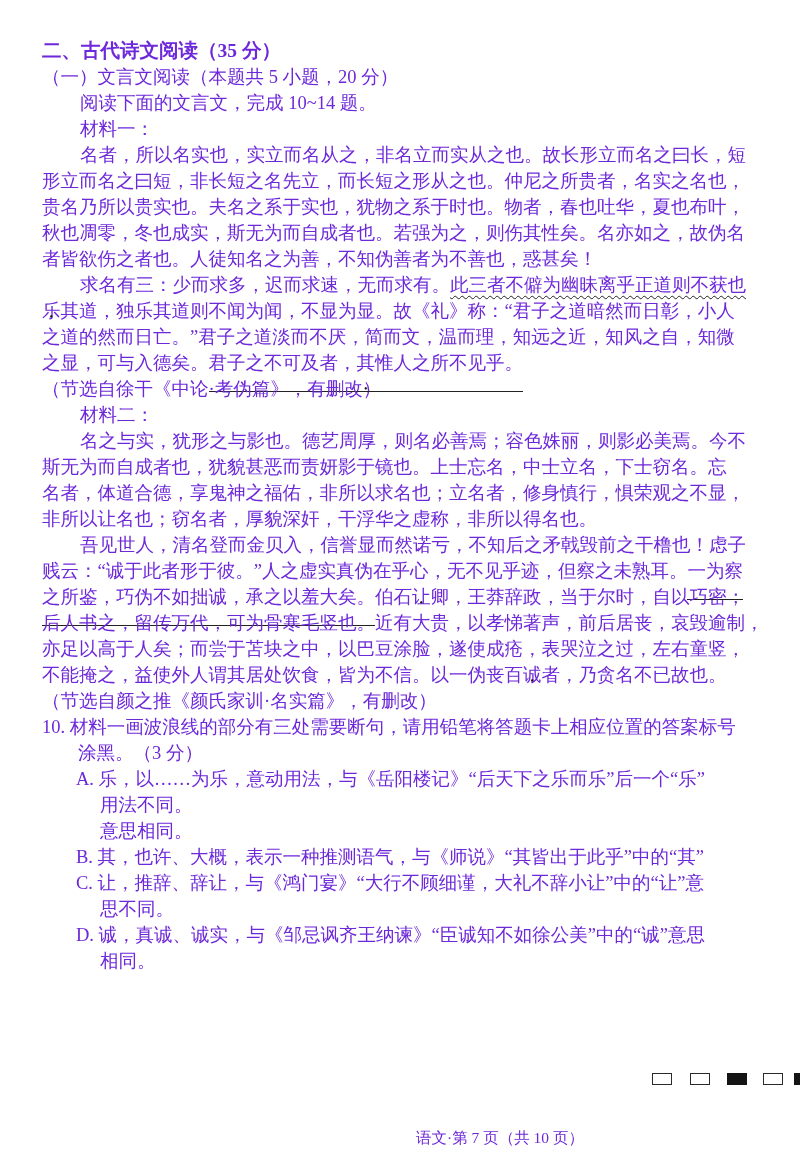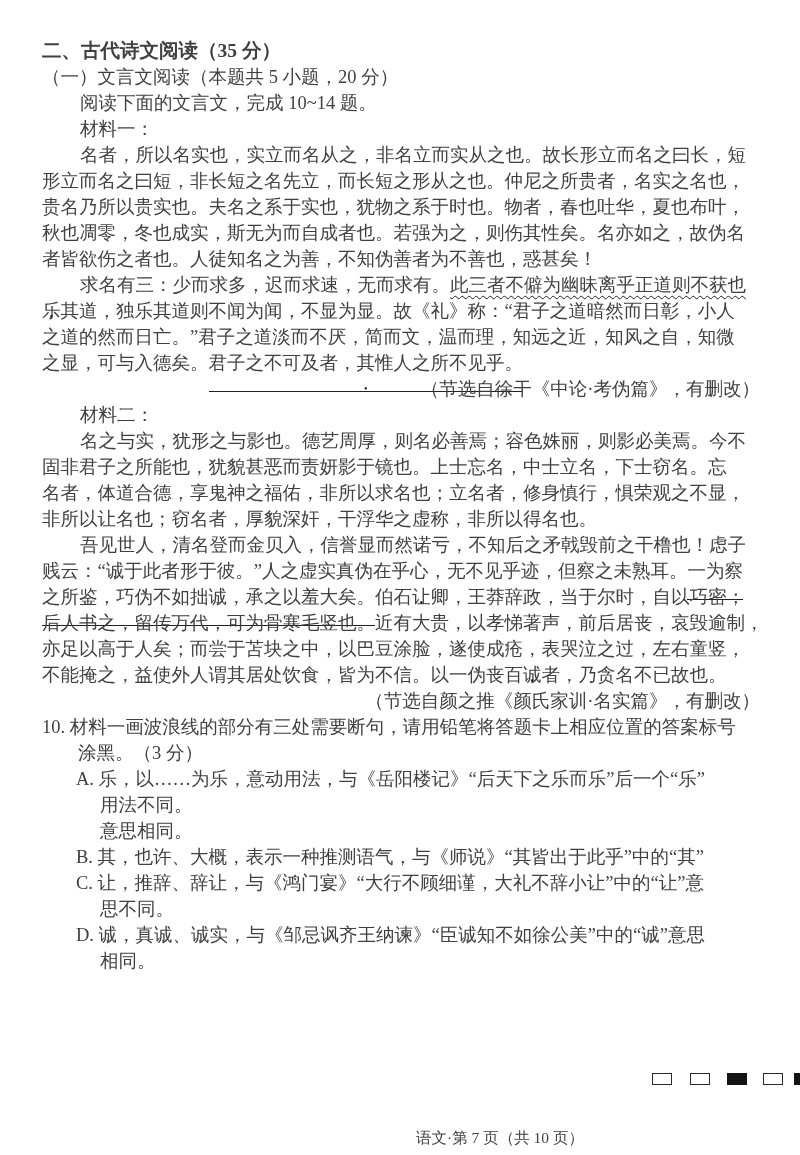--- a/index.html
+++ b/index.html
@@ -1,34 +1,34 @@
 <!DOCTYPE html>
 <html><head>
 <meta charset="utf-8">
 <style>
   html,body{margin:0;padding:0;background:#e8e8e8;}
   .page{
     position:relative;
     width:800px;height:1155px;
     background:#ffffff;
     font-family:"Liberation Serif","DejaVu Serif",serif;
-    color:#404040;
+    color:#6d28d9;
     overflow:hidden;
     margin:0 auto;
   }
   .doc{position:absolute;top:38px;left:42px;right:40px;}
   .line{
     font-size:18.5px;
     line-height:26px;
     white-space:nowrap;
     letter-spacing:0;
   }
   .h{font-weight:700;font-size:19.5px;}
   .ind{text-indent:38px;}
-  .right{text-align:right;}
+  .right{}
   .q2{padding-left:36px;}
   .ans{padding-left:38px;line-height:30px;}
   .opt{padding-left:34px;}
   .opt2{padding-left:58px;}
   
   .wavy{
     text-decoration-line:underline;
     text-decoration-style:wavy;
     text-decoration-color:#222;
     text-decoration-thickness:1px;
@@ -90,21 +90,21 @@
       <div class="line"><span>贵名乃所以贵实也。夫名之系于实也，犹物之系于时也。物者，春也吐华，夏也布叶，</span></div>
       <div class="line"><span>秋也凋零，冬也成实，斯无为而自成者也。若强为之，则伤其性矣。名亦如之，故伪名</span></div>
       <div class="line"><span>者皆欲伤之者也。人徒知名之为善，不知伪善者为不善也，惑甚矣！</span></div>
       <div class="line ind"><span>求名有三：少而求多，迟而求速，无而求有。</span><span class="wavy">此三者不僻为幽昧离乎正道则不获也</span></div>
       <div class="line"><span class="dot">乐</span><span>其道，独乐其道则不闻为闻，不显为显。故《礼》称：“君子之道暗然而日彰，小人</span></div>
       <div class="line"><span>之道的然而日亡。”君子之道淡而不厌，简而文，温而理，知远之近，知风之自，知微</span></div>
       <div class="line"><span>之显，可与入德矣。</span><span class="ul">君子之不可及者，</span><span class="ul dot">其</span><span class="ul">惟人之所不见乎。</span></div>
       <div class="line right"><span>（节选自徐干《中论·考伪篇》，有删改）</span></div>
       <div class="line ind"><span>材料二：</span></div>
       <div class="line ind"><span>名之与实，犹形之与影也。德艺周厚，则名必善焉；容色姝丽，则影必美焉。今不</span></div>
-      <div class="line"><span>固非君子之所能也，犹貌甚恶而责妍影于镜也。上士忘名，中士立名，下士窃名。忘</span></div>
+      <div class="line"><span>斯无为而自成者也，犹貌甚恶而责妍影于镜也。上士忘名，中士立名，下士窃名。忘</span></div>
       <div class="line"><span>名者，体道合德，享鬼神之福佑，非所以求名也；立名者，修身慎行，惧荣观之不显，</span></div>
       <div class="line"><span>非所以让名也；窃名者，厚貌深奸，干浮华之虚称，非所以得名也。</span></div>
       <div class="line ind"><span>吾见世人，清名登而金贝入，信誉显而然诺亏，不知后之矛戟毁前之干橹也！虑子</span></div>
       <div class="line"><span>贱云：“诚于此者形于彼。”人之虚实真伪在乎心，无不见乎迹，但察之未熟耳。</span><span class="ul">一为察</span></div>
       <div class="line"><span class="ul">之所鉴，巧伪不如拙诚，承之以羞大矣。</span><span>伯石</span><span class="dot">让</span><span>卿，王莽辞政，当于尔时，自以巧密；</span></div>
       <div class="line"><span>后人书之，留传万代，可为骨寒毛竖也。近有大贵，以孝悌著声，前后居丧，哀毁逾制，</span></div>
       <div class="line"><span>亦足以高于人矣；而尝于苫块之中，以巴豆涂脸，遂使成疮，表哭泣之过，左右童竖，</span></div>
       <div class="line"><span>不能掩之，益使外人谓其居处饮食，皆为不信。以一伪丧百</span><span class="dot">诚</span><span>者，乃贪名不已故也。</span></div>
       <div class="line right"><span>（节选自颜之推《颜氏家训·名实篇》，有删改）</span></div>
       <div class="line"><span>10. 材料一画波浪线的部分有三处需要断句，请用铅笔将答题卡上相应位置的答案标号</span></div>

